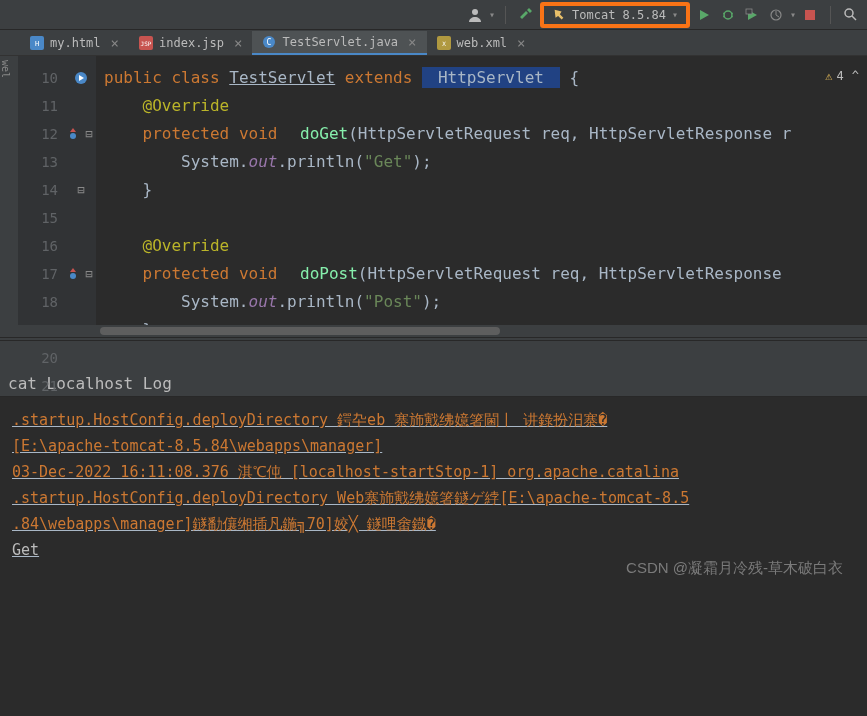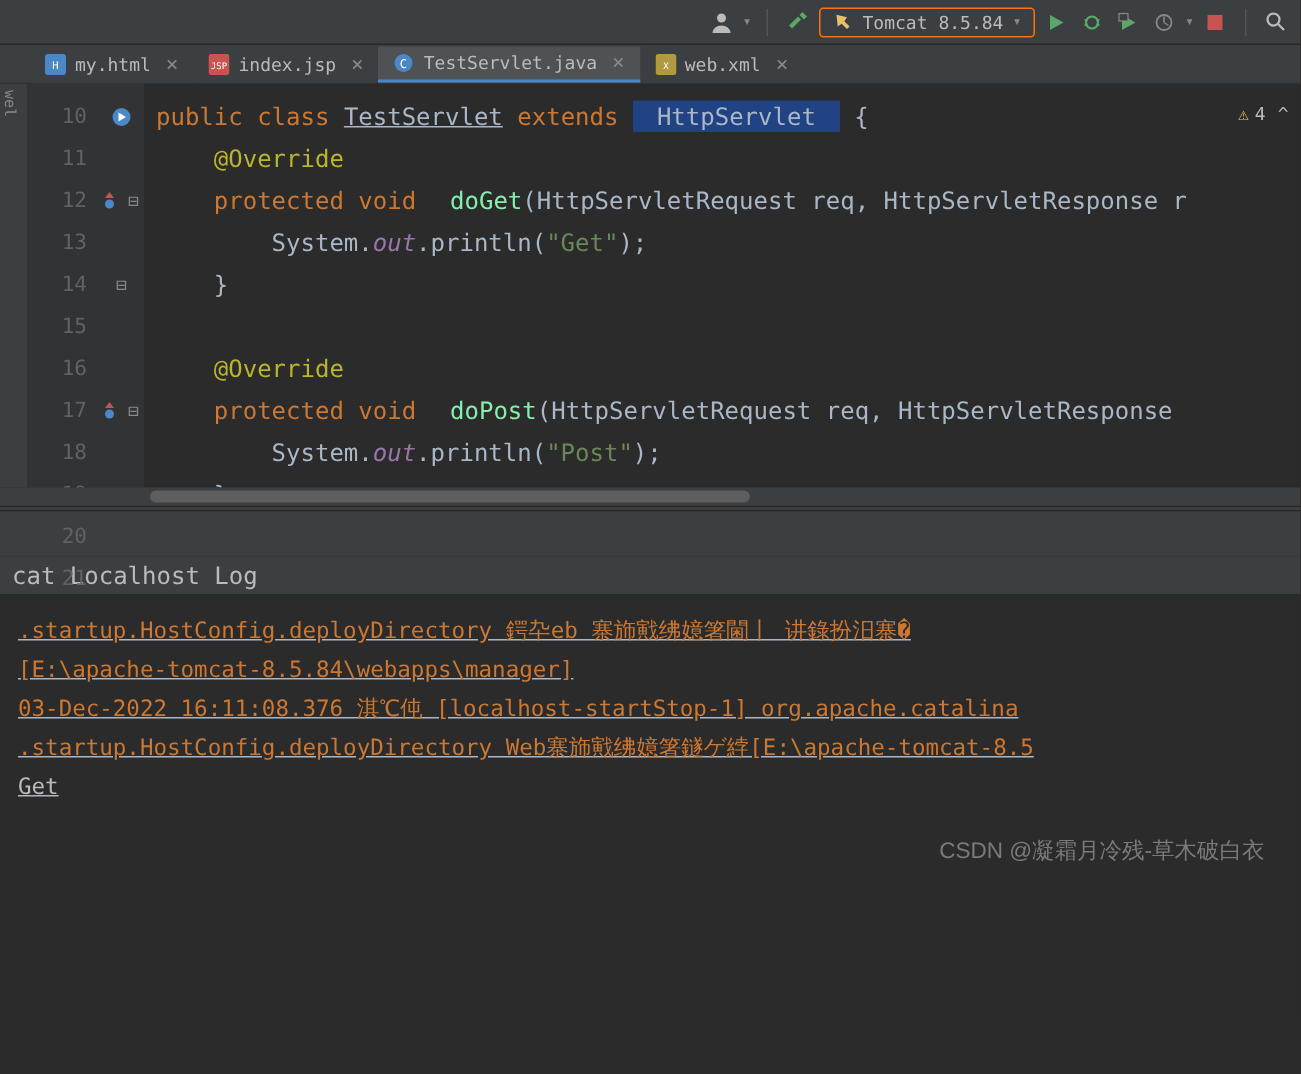--- a/index.html
+++ b/index.html
@@ -1,21 +1,21 @@
 <!DOCTYPE html>
 <html><head>
 <meta charset="utf-8">
 <style>
 * { margin: 0; padding: 0; box-sizing: border-box; }
 body { font-family: "Consolas", "Monaco", monospace; background: #2b2b2b; width: 867px; height: 716px; overflow: hidden; color: #a9b7c6; font-size: 13px; }
 
 .toolbar { height: 30px; background: #3c3f41; display: flex; align-items: center; justify-content: flex-end; padding: 0 6px; border-bottom: 1px solid #282828; gap: 4px; }
 .toolbar-sep { width: 1px; height: 18px; background: #555; margin: 0 6px; }
 .toolbar-icon { width: 20px; height: 20px; display: flex; align-items: center; justify-content: center; cursor: pointer; }
-.run-config { display: flex; align-items: center; gap: 6px; background: #3c3f41; border: 1px solid #f97316; border-radius: 3px; padding: 2px 8px; cursor: pointer; }
+.run-config { display: flex; align-items: center; gap: 6px; background: #3c3f41; border: 4px solid #f97316; border-radius: 3px; padding: 2px 8px; cursor: pointer; }
 .run-config-text { color: #bbbbbb; font-size: 12px; }
 
 .tabs { height: 26px; background: #3c3f41; display: flex; align-items: flex-end; border-bottom: 1px solid #323232; padding-left: 20px; }
 .tab { display: flex; align-items: center; gap: 6px; padding: 4px 10px; background: #3c3f41; cursor: pointer; font-size: 12px; color: #bbbbbb; height: 24px; }
 .tab.active { background: #4e5254; border-bottom: 2px solid #4a88c7; }
 .tab-icon { width: 14px; height: 14px; display: inline-flex; align-items: center; justify-content: center; font-size: 10px; }
 .tab-close { color: #888; font-size: 14px; margin-left: 4px; }
 
 .editor-area { display: flex; height: 269px; background: #2b2b2b; position: relative; }
 .left-strip { width: 18px; background: #3c3f41; font-size: 10px; color: #888; writing-mode: vertical-lr; padding-top: 4px; }
@@ -241,15 +241,16 @@
 <div style="height:30px;background:#3c3f41;"></div>
 
 <div class="console-header">
   <span>cat Localhost Log</span>
 </div>
 <div class="console">
   <div class="log-info">.startup.HostConfig.deployDirectory 鍔卆eb  寨斾戭绋嬑箸閫丨 讲錄扮汨寨�</div>
   <div class="log-info">[E:\apache-tomcat-8.5.84\webapps\manager]</div>
   <div class="log-info">03-Dec-2022 16:11:08.376 淇℃伅 [localhost-startStop-1] org.apache.catalina</div>
   <div class="log-info">.startup.HostConfig.deployDirectory Web寨斾戭绋嬑箸鐩ゲ綍[E:\apache-tomcat-8.5</div>
+  <div class="log-info">.84\webapps\manager]鐩勫儴缃插凡鍦╗70]姣╳  鐩哩畬鐡�</div>
   <div class="log-plain">Get</div>
   <div class="watermark">CSDN @凝霜月冷残-草木破白衣</div>
 </div>
 
 </body></html>

